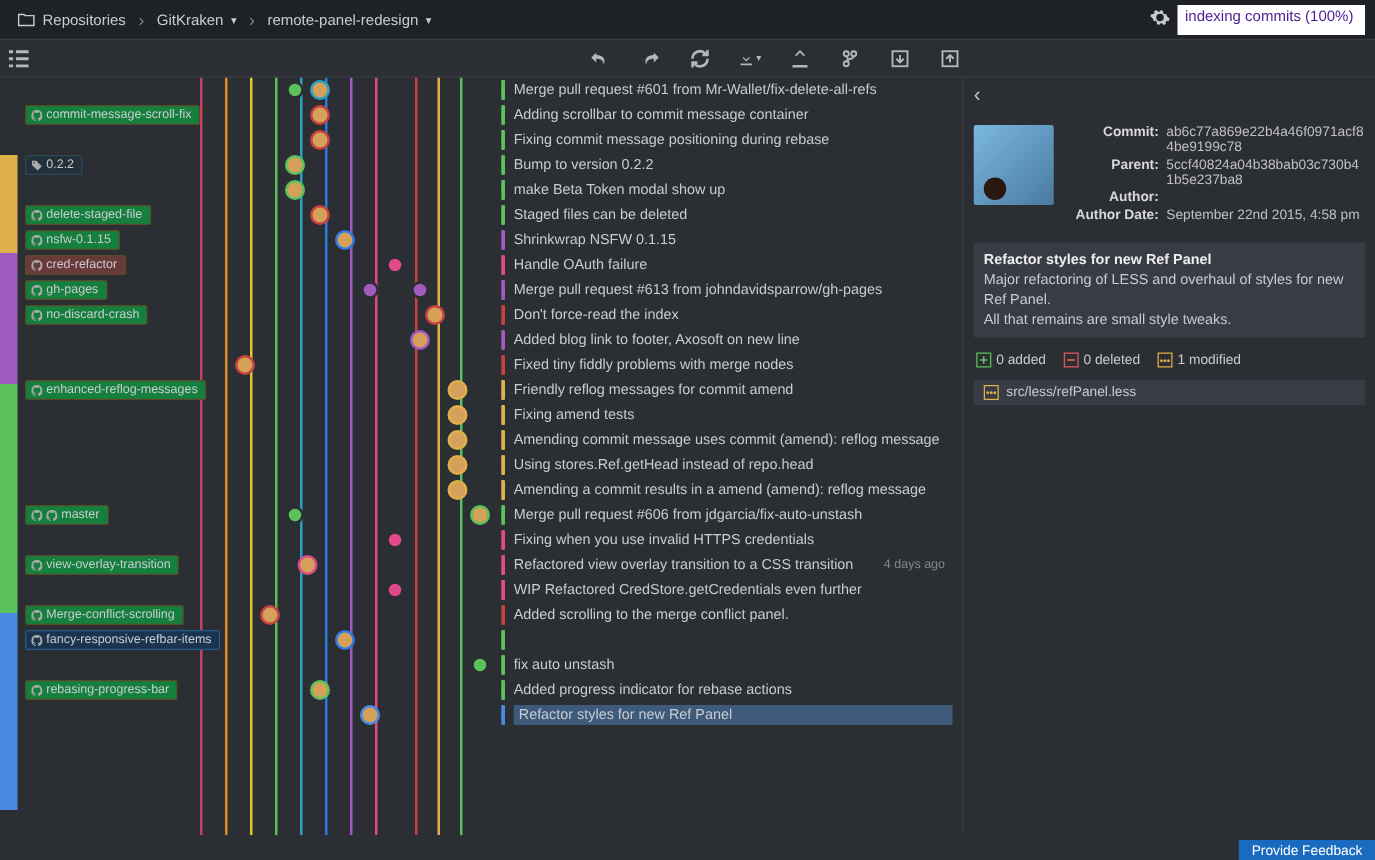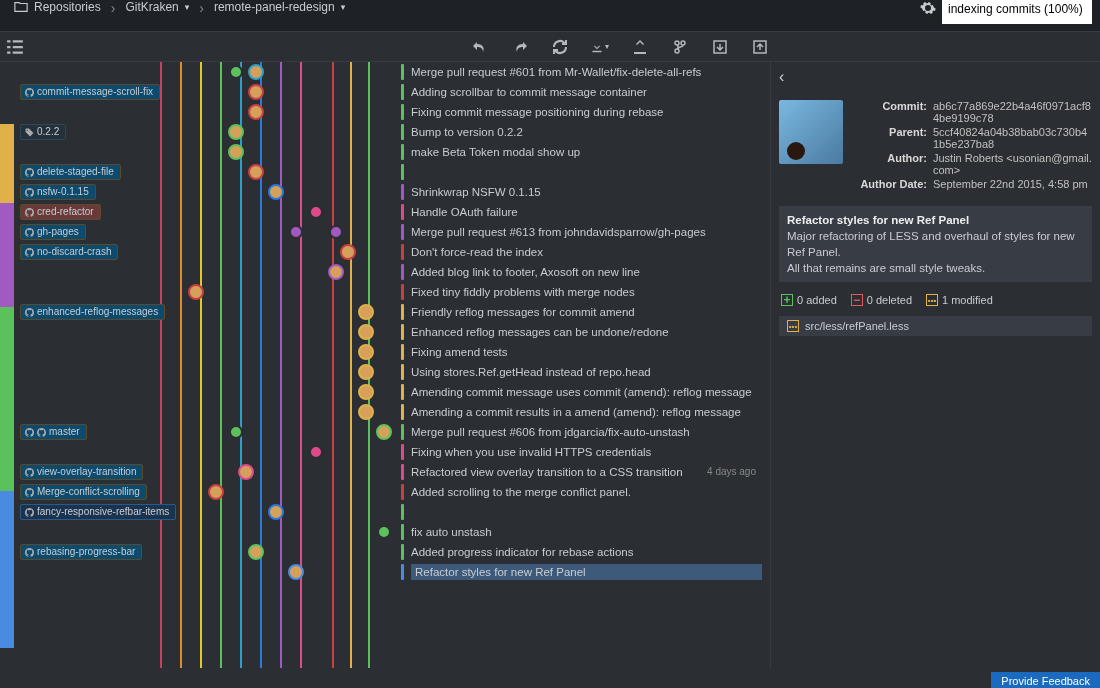--- a/index.html
+++ b/index.html
@@ -1,35 +1,35 @@
 <!DOCTYPE html>
 <html><head>
 <meta charset="utf-8">
 <style>
 * { margin:0; padding:0; box-sizing:border-box; font-family: -apple-system, "Segoe UI", sans-serif; }
 body { background:#2b2e33; color:#c8ccd0; font-size:12px; width:1100px; height:688px; overflow:hidden; position:relative; }
-.topbar { height:32px; background:#1e2126; display:flex; align-items:flex-start; padding:0 8px; border-bottom:1px solid #383c42; }
+.topbar { height:32px; background:#1e2126; display:flex; align-items:center; padding:0 8px; border-bottom:1px solid #383c42; }
 .crumb { display:flex; align-items:center; gap:6px; padding:0 6px; cursor:pointer; }
 .crumb svg { width:14px; height:14px; fill:#c8ccd0; }
 .chev { color:#888; margin:0 4px; font-size:14px; }
 .spacer { flex:1; }
 .gear { margin-right:6px; cursor:pointer; }
-.index-box { background:#fff; color:#000000; height:24px; padding:2px 6px; width:150px; font-size:12px; }
+.index-box { background:#fff; color:#4c1d95; height:24px; padding:2px 6px; width:150px; font-size:12px; }
 .toolbar { height:30px; background:#2b2e33; display:flex; align-items:center; justify-content:center; gap:22px; border-bottom:1px solid #383c42; padding-left:140px; }
 .tb-btn { width:18px; height:18px; cursor:pointer; display:flex; align-items:center; justify-content:center; color:#b4b8bc; }
 .tb-btn svg { width:16px; height:16px; fill:#b4b8bc; }
 .main { display:flex; height:calc(100% - 62px - 20px); }
 .graph-col { flex:1; overflow:hidden; position:relative; }
 .detail-col { width:330px; background:#2b2e33; border-left:1px solid #383c42; display:flex; flex-direction:column; }
 .footer { position:absolute; bottom:0; right:0; height:16px; }
 .feedback { background:#1a6bbf; color:#fff; padding:3px 10px; font-size:11px; cursor:pointer; }
 
 .commits { position:relative; }
 .commit-row { height:20px; display:flex; align-items:center; position:relative;margin-left:16px; }
-.ref-pill { position:absolute; left:4px; height:16px; line-height:16px; background:#0c4a6e; border:1px solid #5a4a2a; padding:0 6px 0 4px; font-size:10px; display:flex; align-items:center; gap:3px; border-radius:2px; }
+.ref-pill { position:absolute; left:4px; height:16px; line-height:16px; background:#15803d; border:1px solid #5a4a2a; padding:0 6px 0 4px; font-size:10px; display:flex; align-items:center; gap:3px; border-radius:2px; }
 .ref-pill.tag { background:#24303a; border-color:#2a4a5a; }
 .ref-pill.blue { background:#1a3450; border-color:#2a5a8a; }
 .ref-pill svg { width:9px; height:9px; fill:#aaa; }
 .msg { position:absolute; left:395px; right:8px; font-size:11.5px; white-space:nowrap; overflow:hidden; text-overflow:ellipsis; }
 .msg.sel { background:#3e5a7a; padding:2px 4px; }
 .time { color:#888; font-size:10px; margin-left:auto; padding-right:6px; }
 .bar { position:absolute; left:385px; top:2px; bottom:2px; width:3px; border-radius:1px; }
 .lanes { position:absolute; top:0; left:150px; width:235px; height:100%; }
 .lane { position:absolute; top:0; bottom:0; width:2px; }
 .node { position:absolute; width:14px; height:14px; border-radius:50%; border:2px solid #2b2e33; transform:translate(-50%,-50%); }
@@ -192,20 +192,21 @@
           <div class="avatar-node" style="left: 220px; top: 10px; border-color: rgb(91, 194, 91);"></div>
         </div>
         <div class="commit-row">
           <div class="ref-pill">
             <svg viewBox="0 0 16 16">
               <path fill="#aaa" d="M8 0a8 8 0 00-2.5 15.6c.4 0 .5-.2.5-.4v-1.5c-2.2.5-2.7-1-2.7-1-.4-.9-.9-1.1-.9-1.1-.7-.5 0-.5 0-.5.8 0 1.2.8 1.2.8.7 1.2 1.9.9 2.4.7 0-.5.3-.9.5-1.1-1.8-.2-3.6-.9-3.6-4a3 3 0 01.8-2.1c0-.2-.3-1 .1-2.1 0 0 .7-.2 2.2.8a7.6 7.6 0 014 0c1.5-1 2.2-.8 2.2-.8.4 1.1.1 1.9.1 2.1.5.6.8 1.3.8 2.1 0 3.1-1.8 3.8-3.6 4 .3.3.5.7.5 1.5v2.2c0 .2.1.5.5.4A8 8 0 008 0z"></path>
             </svg>
             <span>delete-staged-file</span>
           </div>
           <div class="bar" style="background: rgb(91, 194, 91);"></div>
+          <div class="msg">Staged files can be deleted</div>
           <div class="avatar-node" style="left: 240px; top: 10px; border-color: rgb(200, 64, 64);"></div>
         </div>
         <div class="commit-row">
           <div class="ref-pill">
             <svg viewBox="0 0 16 16">
               <path fill="#aaa" d="M8 0a8 8 0 00-2.5 15.6c.4 0 .5-.2.5-.4v-1.5c-2.2.5-2.7-1-2.7-1-.4-.9-.9-1.1-.9-1.1-.7-.5 0-.5 0-.5.8 0 1.2.8 1.2.8.7 1.2 1.9.9 2.4.7 0-.5.3-.9.5-1.1-1.8-.2-3.6-.9-3.6-4a3 3 0 01.8-2.1c0-.2-.3-1 .1-2.1 0 0 .7-.2 2.2.8a7.6 7.6 0 014 0c1.5-1 2.2-.8 2.2-.8.4 1.1.1 1.9.1 2.1.5.6.8 1.3.8 2.1 0 3.1-1.8 3.8-3.6 4 .3.3.5.7.5 1.5v2.2c0 .2.1.5.5.4A8 8 0 008 0z"></path>
             </svg>
             <span>nsfw-0.1.15</span>
           </div>
           <div class="bar" style="background: rgb(160, 90, 192);"></div>
@@ -262,40 +263,35 @@
               <path fill="#aaa" d="M8 0a8 8 0 00-2.5 15.6c.4 0 .5-.2.5-.4v-1.5c-2.2.5-2.7-1-2.7-1-.4-.9-.9-1.1-.9-1.1-.7-.5 0-.5 0-.5.8 0 1.2.8 1.2.8.7 1.2 1.9.9 2.4.7 0-.5.3-.9.5-1.1-1.8-.2-3.6-.9-3.6-4a3 3 0 01.8-2.1c0-.2-.3-1 .1-2.1 0 0 .7-.2 2.2.8a7.6 7.6 0 014 0c1.5-1 2.2-.8 2.2-.8.4 1.1.1 1.9.1 2.1.5.6.8 1.3.8 2.1 0 3.1-1.8 3.8-3.6 4 .3.3.5.7.5 1.5v2.2c0 .2.1.5.5.4A8 8 0 008 0z"></path>
             </svg>
             <span>enhanced-reflog-messages</span>
           </div>
           <div class="bar" style="background: rgb(224, 176, 74);"></div>
           <div class="msg">Friendly reflog messages for commit amend</div>
           <div class="avatar-node" style="left: 350px; top: 10px; border-color: rgb(224, 176, 74);"></div>
         </div>
         <div class="commit-row">
           <div class="bar" style="background: rgb(224, 176, 74);"></div>
-          <div class="msg">Enhanced reflog messages can be undone/redone</div>
+          <div class="msg">Fixing amend tests</div>
           <div class="avatar-node" style="left: 350px; top: 10px; border-color: rgb(224, 176, 74);"></div>
         </div>
         <div class="commit-row">
           <div class="bar" style="background: rgb(224, 176, 74);"></div>
-          <div class="msg">Fixing amend tests</div>
+          <div class="msg">Amending commit message uses commit (amend): reflog message</div>
           <div class="avatar-node" style="left: 350px; top: 10px; border-color: rgb(224, 176, 74);"></div>
         </div>
         <div class="commit-row">
           <div class="bar" style="background: rgb(224, 176, 74);"></div>
           <div class="msg">Using stores.Ref.getHead instead of repo.head</div>
           <div class="avatar-node" style="left: 350px; top: 10px; border-color: rgb(224, 176, 74);"></div>
         </div>
         <div class="commit-row">
           <div class="bar" style="background: rgb(224, 176, 74);"></div>
-          <div class="msg">Amending commit message uses commit (amend): reflog message</div>
-          <div class="avatar-node" style="left: 350px; top: 10px; border-color: rgb(224, 176, 74);"></div>
-        </div>
-        <div class="commit-row">
-          <div class="bar" style="background: rgb(224, 176, 74);"></div>
           <div class="msg">Amending a commit results in a amend (amend): reflog message</div>
           <div class="avatar-node" style="left: 350px; top: 10px; border-color: rgb(224, 176, 74);"></div>
         </div>
         <div class="commit-row">
           <div class="ref-pill">
             <svg viewBox="0 0 16 16">
               <path fill="#aaa" d="M8 0a8 8 0 00-2.5 15.6c.4 0 .5-.2.5-.4v-1.5c-2.2.5-2.7-1-2.7-1-.4-.9-.9-1.1-.9-1.1-.7-.5 0-.5 0-.5.8 0 1.2.8 1.2.8.7 1.2 1.9.9 2.4.7 0-.5.3-.9.5-1.1-1.8-.2-3.6-.9-3.6-4a3 3 0 01.8-2.1c0-.2-.3-1 .1-2.1 0 0 .7-.2 2.2.8a7.6 7.6 0 014 0c1.5-1 2.2-.8 2.2-.8.4 1.1.1 1.9.1 2.1.5.6.8 1.3.8 2.1 0 3.1-1.8 3.8-3.6 4 .3.3.5.7.5 1.5v2.2c0 .2.1.5.5.4A8 8 0 008 0z"></path>
             </svg>
             <svg viewBox="0 0 16 16">
               <path fill="#aaa" d="M8 0a8 8 0 00-2.5 15.6c.4 0 .5-.2.5-.4v-1.5c-2.2.5-2.7-1-2.7-1-.4-.9-.9-1.1-.9-1.1-.7-.5 0-.5 0-.5.8 0 1.2.8 1.2.8.7 1.2 1.9.9 2.4.7 0-.5.3-.9.5-1.1-1.8-.2-3.6-.9-3.6-4a3 3 0 01.8-2.1c0-.2-.3-1 .1-2.1 0 0 .7-.2 2.2.8a7.6 7.6 0 014 0c1.5-1 2.2-.8 2.2-.8.4 1.1.1 1.9.1 2.1.5.6.8 1.3.8 2.1 0 3.1-1.8 3.8-3.6 4 .3.3.5.7.5 1.5v2.2c0 .2.1.5.5.4A8 8 0 008 0z"></path>
@@ -315,20 +311,25 @@
         <div class="commit-row">
           <div class="ref-pill">
             <svg viewBox="0 0 16 16">
               <path fill="#aaa" d="M8 0a8 8 0 00-2.5 15.6c.4 0 .5-.2.5-.4v-1.5c-2.2.5-2.7-1-2.7-1-.4-.9-.9-1.1-.9-1.1-.7-.5 0-.5 0-.5.8 0 1.2.8 1.2.8.7 1.2 1.9.9 2.4.7 0-.5.3-.9.5-1.1-1.8-.2-3.6-.9-3.6-4a3 3 0 01.8-2.1c0-.2-.3-1 .1-2.1 0 0 .7-.2 2.2.8a7.6 7.6 0 014 0c1.5-1 2.2-.8 2.2-.8.4 1.1.1 1.9.1 2.1.5.6.8 1.3.8 2.1 0 3.1-1.8 3.8-3.6 4 .3.3.5.7.5 1.5v2.2c0 .2.1.5.5.4A8 8 0 008 0z"></path>
             </svg>
             <span>view-overlay-transition</span>
           </div>
           <div class="bar" style="background: rgb(224, 74, 138);"></div>
           <div class="msg" style="display: flex;">Refactored view overlay transition to a CSS transition<span class="time">4 days ago</span></div>
           <div class="avatar-node" style="left: 230px; top: 10px; border-color: rgb(224, 74, 138);"></div>
+        </div>
+        <div class="commit-row">
+          <div class="bar" style="background: rgb(224, 74, 138);"></div>
+          <div class="msg">WIP Refactored CredStore.getCredentials even further</div>
+          <div class="node" style="left: 300px; top: 10px; background: rgb(224, 74, 138);"></div>
         </div>
         <div class="commit-row">
           <div class="ref-pill">
             <svg viewBox="0 0 16 16">
               <path fill="#aaa" d="M8 0a8 8 0 00-2.5 15.6c.4 0 .5-.2.5-.4v-1.5c-2.2.5-2.7-1-2.7-1-.4-.9-.9-1.1-.9-1.1-.7-.5 0-.5 0-.5.8 0 1.2.8 1.2.8.7 1.2 1.9.9 2.4.7 0-.5.3-.9.5-1.1-1.8-.2-3.6-.9-3.6-4a3 3 0 01.8-2.1c0-.2-.3-1 .1-2.1 0 0 .7-.2 2.2.8a7.6 7.6 0 014 0c1.5-1 2.2-.8 2.2-.8.4 1.1.1 1.9.1 2.1.5.6.8 1.3.8 2.1 0 3.1-1.8 3.8-3.6 4 .3.3.5.7.5 1.5v2.2c0 .2.1.5.5.4A8 8 0 008 0z"></path>
             </svg>
             <span>Merge-conflict-scrolling</span>
           </div>
           <div class="bar" style="background: rgb(200, 64, 64);"></div>
           <div class="msg">Added scrolling to the merge conflict panel.</div>
@@ -375,21 +376,20 @@
         <div class="meta-row">
             <div class="meta-k">Commit:</div>
             <div class="meta-v">ab6c77a869e22b4a46f0971acf84be9199c78</div>
           </div>
         <div class="meta-row">
             <div class="meta-k">Parent:</div>
             <div class="meta-v">5ccf40824a04b38bab03c730b41b5e237ba8</div>
           </div>
         <div class="meta-row">
             <div class="meta-k">Author:</div>
-            <div class="meta-v">Justin Roberts &lt;usonian@gmail.com&gt;</div>
           </div>
         <div class="meta-row">
             <div class="meta-k">Author Date:</div>
             <div class="meta-v">September 22nd 2015, 4:58 pm</div>
           </div>
       </div>
     </div>
     <div class="commit-msg-box">
       <div class="title">Refactor styles for new Ref Panel</div>
       <div>Major refactoring of LESS and overhaul of styles for new Ref Panel.</div>

